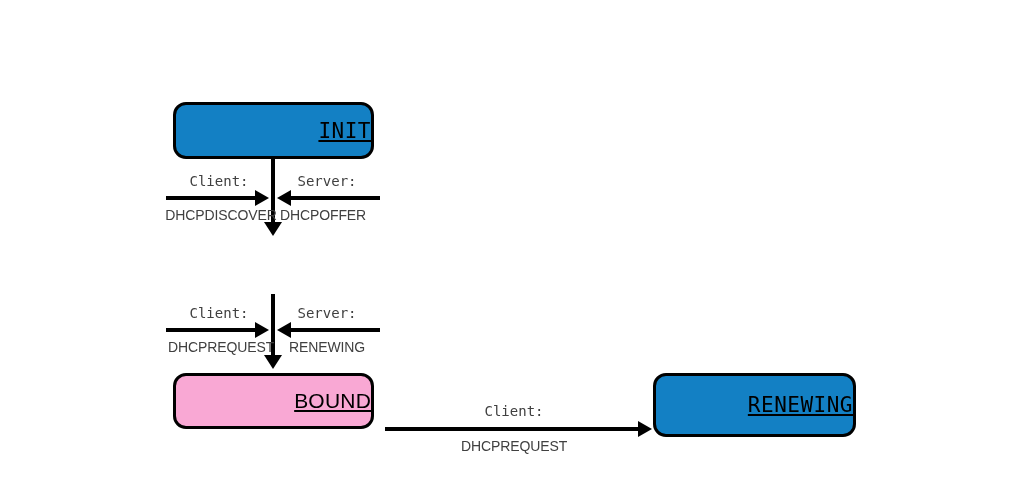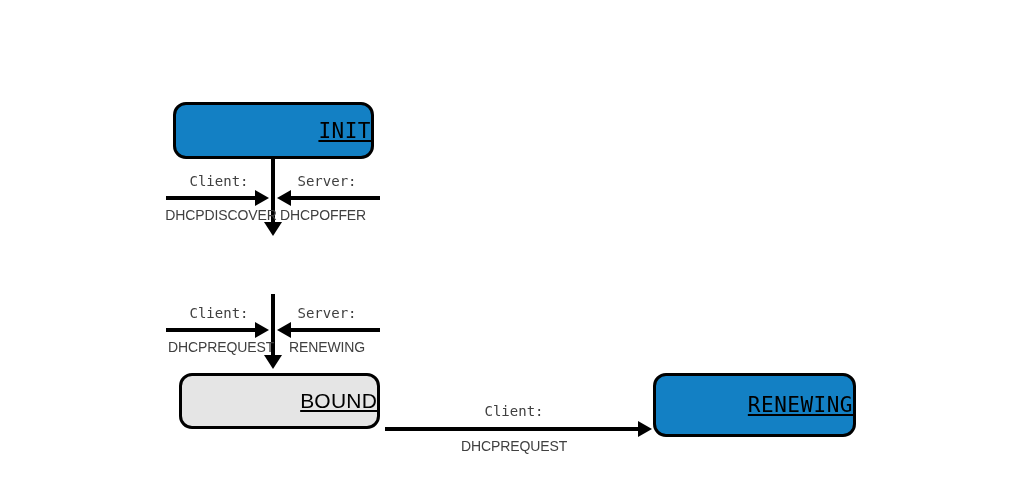--- a/index.html
+++ b/index.html
@@ -115,21 +115,21 @@
   <div class="arrow-right" style="left:255px; top:322px;"></div>
 
   <div class="edge-line h-line" style="left:288px; top:328px; width:92px;"></div>
   <div class="arrow-left" style="left:277px; top:322px;"></div>
 
   <div class="lbl lbl-role ctr" style="left:219px; top:305px;">Client:</div>
   <div class="lbl lbl-role ctr" style="left:327px; top:305px;">Server:</div>
   <div class="lbl lbl-msg ctr" style="left:221px; top:339px;">DHCPREQUEST</div>
   <div class="lbl lbl-msg ctr" style="left:327px; top:339px;">RENEWING</div>
 
-  <div class="node node-sans" style="left:173px; top:373px; width:201px; height:56px; background:#e5e5e5;margin-left:6px;">
+  <div class="node node-sans" style="left:173px; top:373px; width:201px; height:56px; background:#f9a8d4;">
     <span>BOUND</span>
   </div>
 
   <div class="edge-line h-line" style="left:385px; top:427px; width:255px;"></div>
   <div class="arrow-right" style="left:638px; top:421px;"></div>
 
   <div class="lbl lbl-role ctr" style="left:514px; top:403px;">Client:</div>
   <div class="lbl lbl-msg ctr" style="left:514px; top:438px;">DHCPREQUEST</div>
 
   <div class="node node-mono" style="left:653px; top:373px; width:203px; height:64px; background:#1380c4;">

